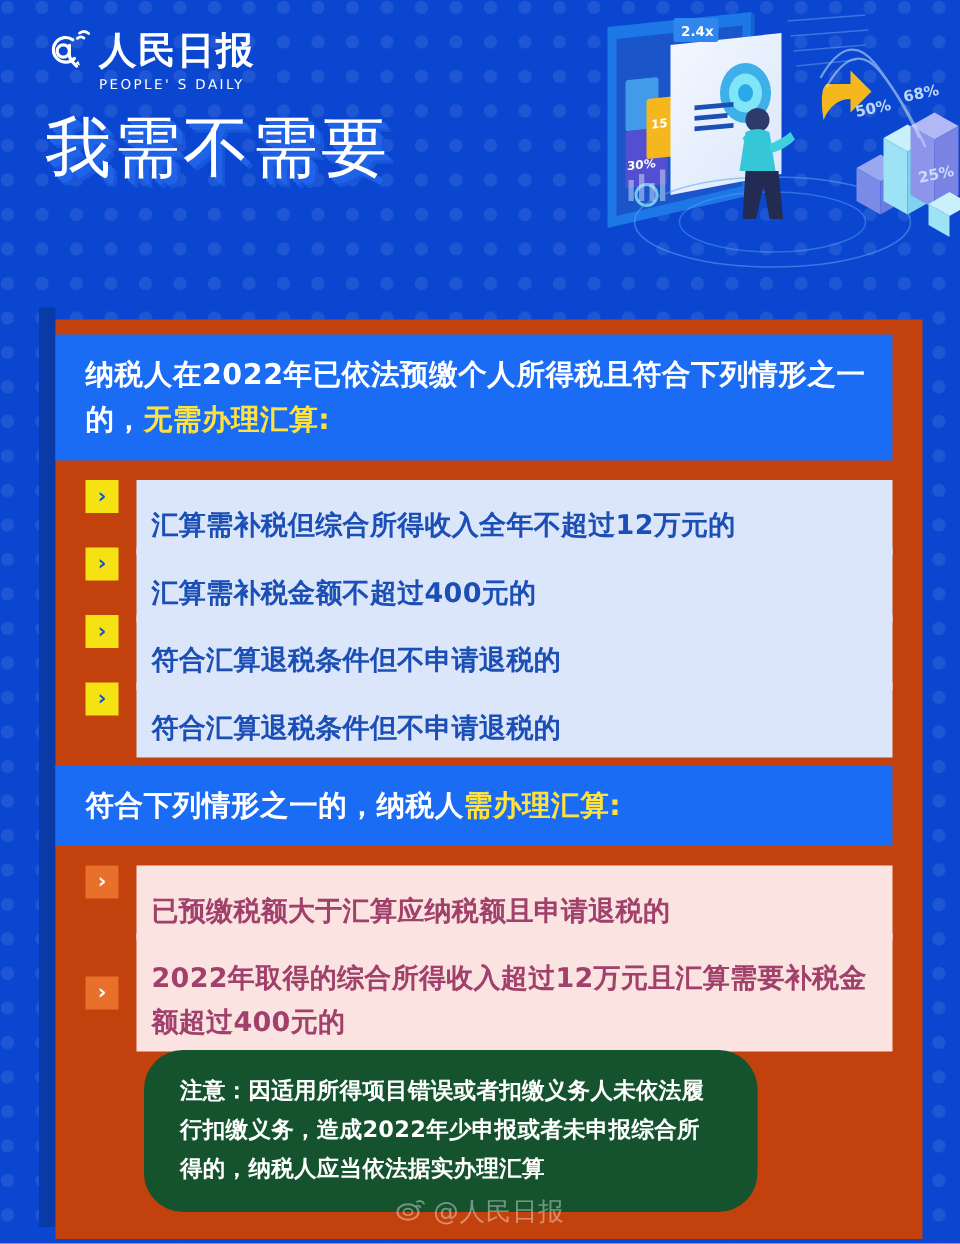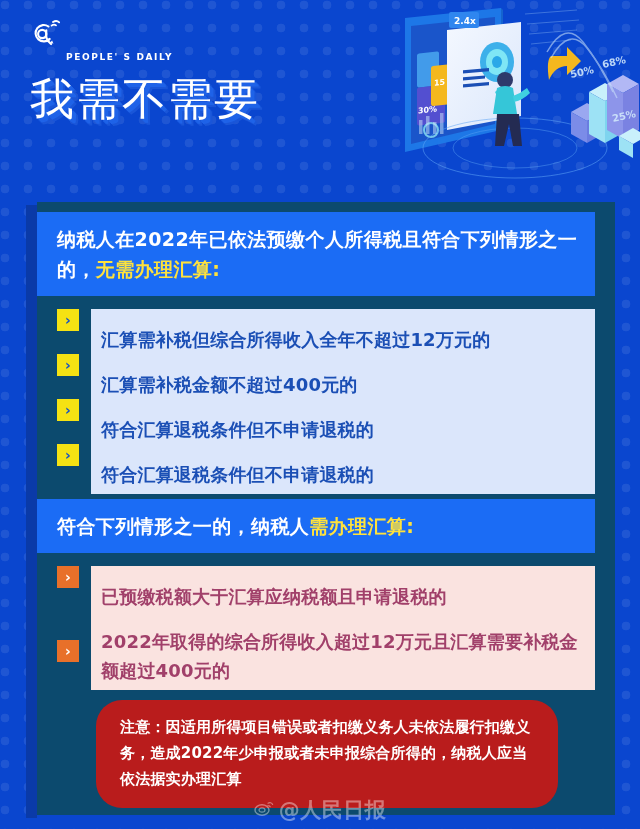--- a/index.html
+++ b/index.html
@@ -57,21 +57,21 @@
     line-height: 28px;
     white-space: nowrap;
   }
   #logo .logo-en {
     color: #ffffff;
     font-size: 9px;
     letter-spacing: 1.6px;
     margin-left: 40px;
     margin-top: 1px;
     white-space: nowrap;
-    font-weight: bold;
+    font-weight: normal;
   }
   #title-block {
     position: absolute;
     left: 30px; top: 72px;
     width: 400px;
   }
   .title-line {
     color: #ffffff;
     font-size: 44px;
     font-weight: normal;
@@ -87,23 +87,23 @@
   }
   
   #illo {
     position: absolute;
     right: 0; top: 0;
     width: 265px; height: 200px;
   }
   
   #card {
     position: absolute;
-    left: 37px; top: 202px;
+    left: 37px; top: 213px;
     width: 578px; height: 613px;
-    background: #0c4a6e;
+    background: #c2410c;
   }
   #card-left-stripe {
     position: absolute;
     left: 26px; top: 205px;
     width: 11px; height: 613px;
     background: #0a3aa8;
   }
   
   .sec-head {
     position: absolute;
@@ -163,22 +163,22 @@
     font-size: 18px;
     font-weight: bold;
     line-height: 29px;
     letter-spacing: 0.2px;
   }
   .row.orange .rtext { color: #a1406a; }
   
   #note {
     position: absolute;
     left: 96px; top: 700px;
-    width: 462px;
-    background: #b91c1c;
+    width: 409px;
+    background: #14532d;
     border-radius: 26px;
     box-sizing: border-box;
     padding: 14px 24px 16px 24px;
   }
   #note .ntext {
     color: #ffffff;
     font-size: 15px;
     font-weight: bold;
     line-height: 26px;
     letter-spacing: 0.2px;
@@ -189,22 +189,22 @@
     left: 0; top: 796px;
     width: 640px;
     display: flex;
     align-items: center;
     justify-content: center;
     gap: 5px;
     opacity: 0.40;
   }
   #watermark .wm-text {
     color: #ffffff;
-    font-size: 21px;
-    font-weight: bold;
+    font-size: 17px;
+    font-weight: normal;
     letter-spacing: 0.5px;
   }
 </style>
 </head>
 <body>
 
 <div id="poster">
 
   <div id="dotfield"></div>
 
@@ -216,20 +216,21 @@
           <svg width="34" height="34" viewBox="0 0 34 34">
             <path d="M22.5 9.5a8.2 8.2 0 1 0 1.2 12.4" fill="none" stroke="#fff" stroke-width="2.1" stroke-linecap="round"></path>
             <circle cx="16.2" cy="17" r="4.1" fill="none" stroke="#fff" stroke-width="2.1"></circle>
             <path d="M20.3 13.2v6.6c0 1.9 1.1 2.9 2.6 2.9" fill="none" stroke="#fff" stroke-width="2.1" stroke-linecap="round"></path>
             <path d="M21.5 23.5l3.6 3.6" stroke="#fff" stroke-width="2.1" stroke-linecap="round"></path>
             <path d="M24.2 25.4l3.2 1.3-1.3-3.2z" fill="#fff"></path>
             <path d="M25.6 8.6c1.4-1.1 3.2-1.2 4.4-.2" fill="none" stroke="#fff" stroke-width="1.8" stroke-linecap="round"></path>
             <path d="M27 5.1c2.1-1.4 4.6-1.3 6.2.3" fill="none" stroke="#fff" stroke-width="1.8" stroke-linecap="round"></path>
           </svg>
         </span>
+        <span class="logo-cn">人民日报</span>
       </div>
       <div class="logo-en">PEOPLE' S DAILY</div>
     </div>
 
     <div id="title-block">
       <div class="title-line">我需不需要</div>
     </div>
 
     <div id="illo">
       <svg width="265" height="200" viewBox="0 0 265 200">

